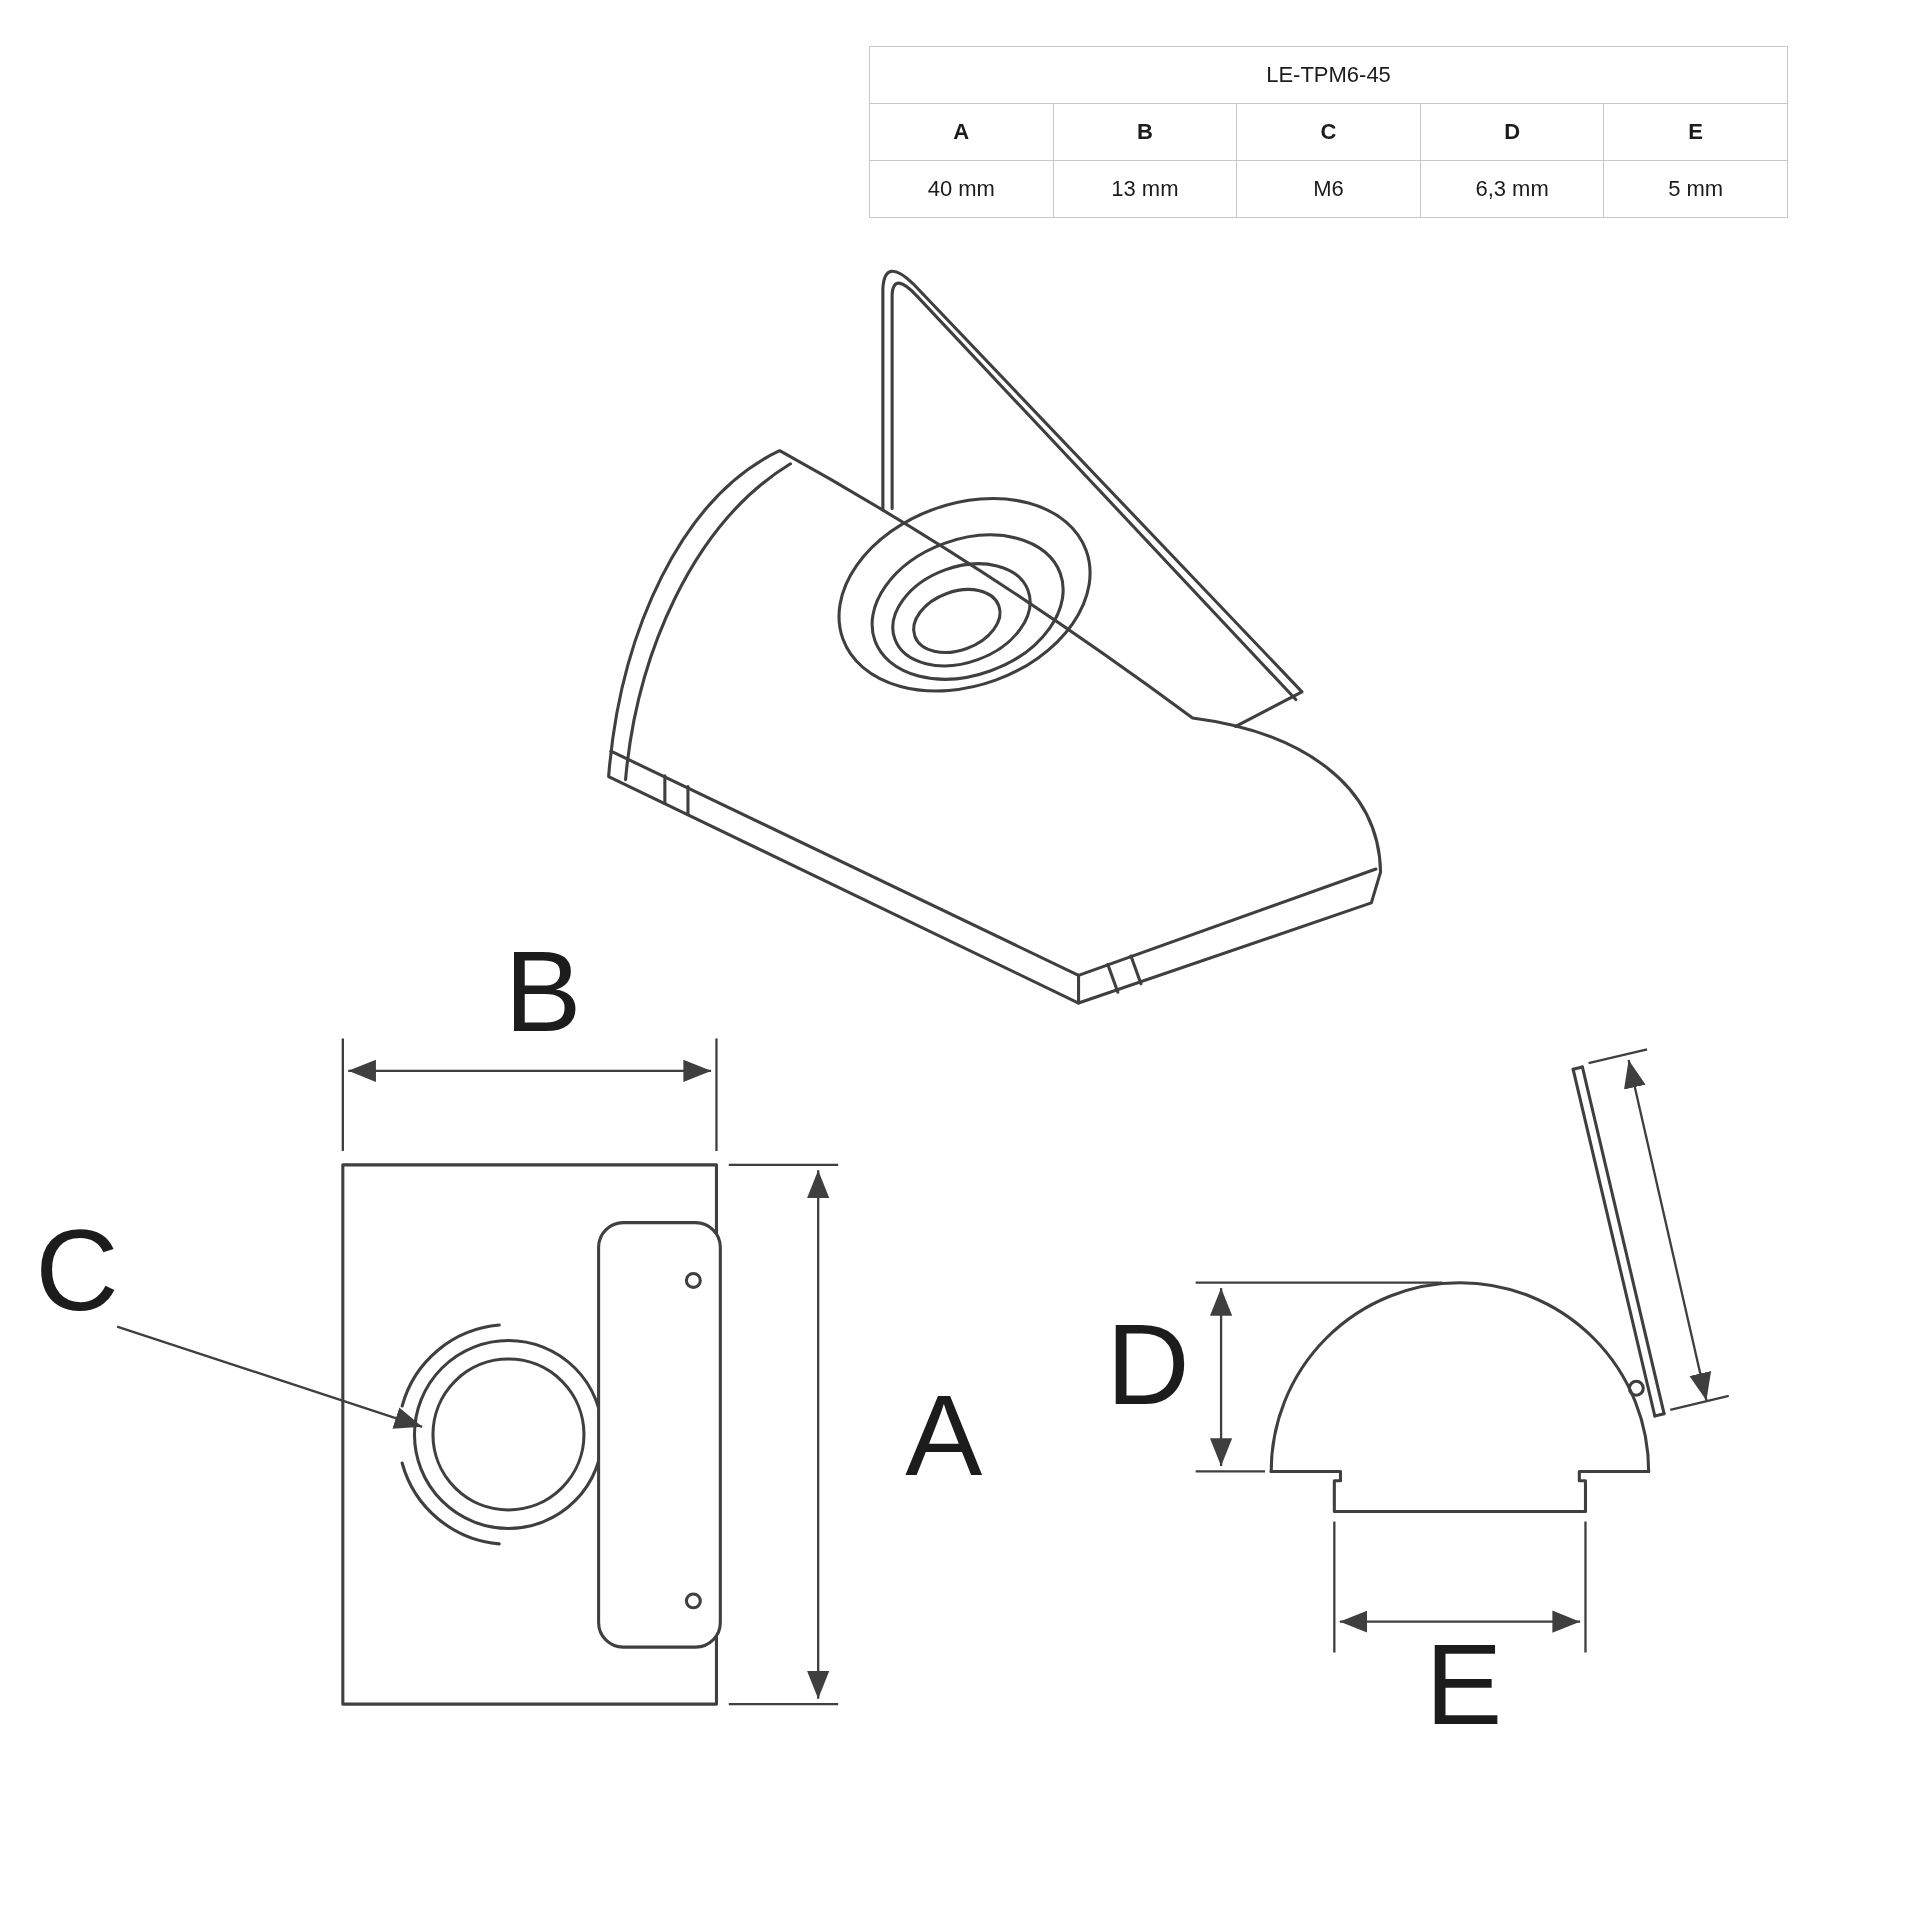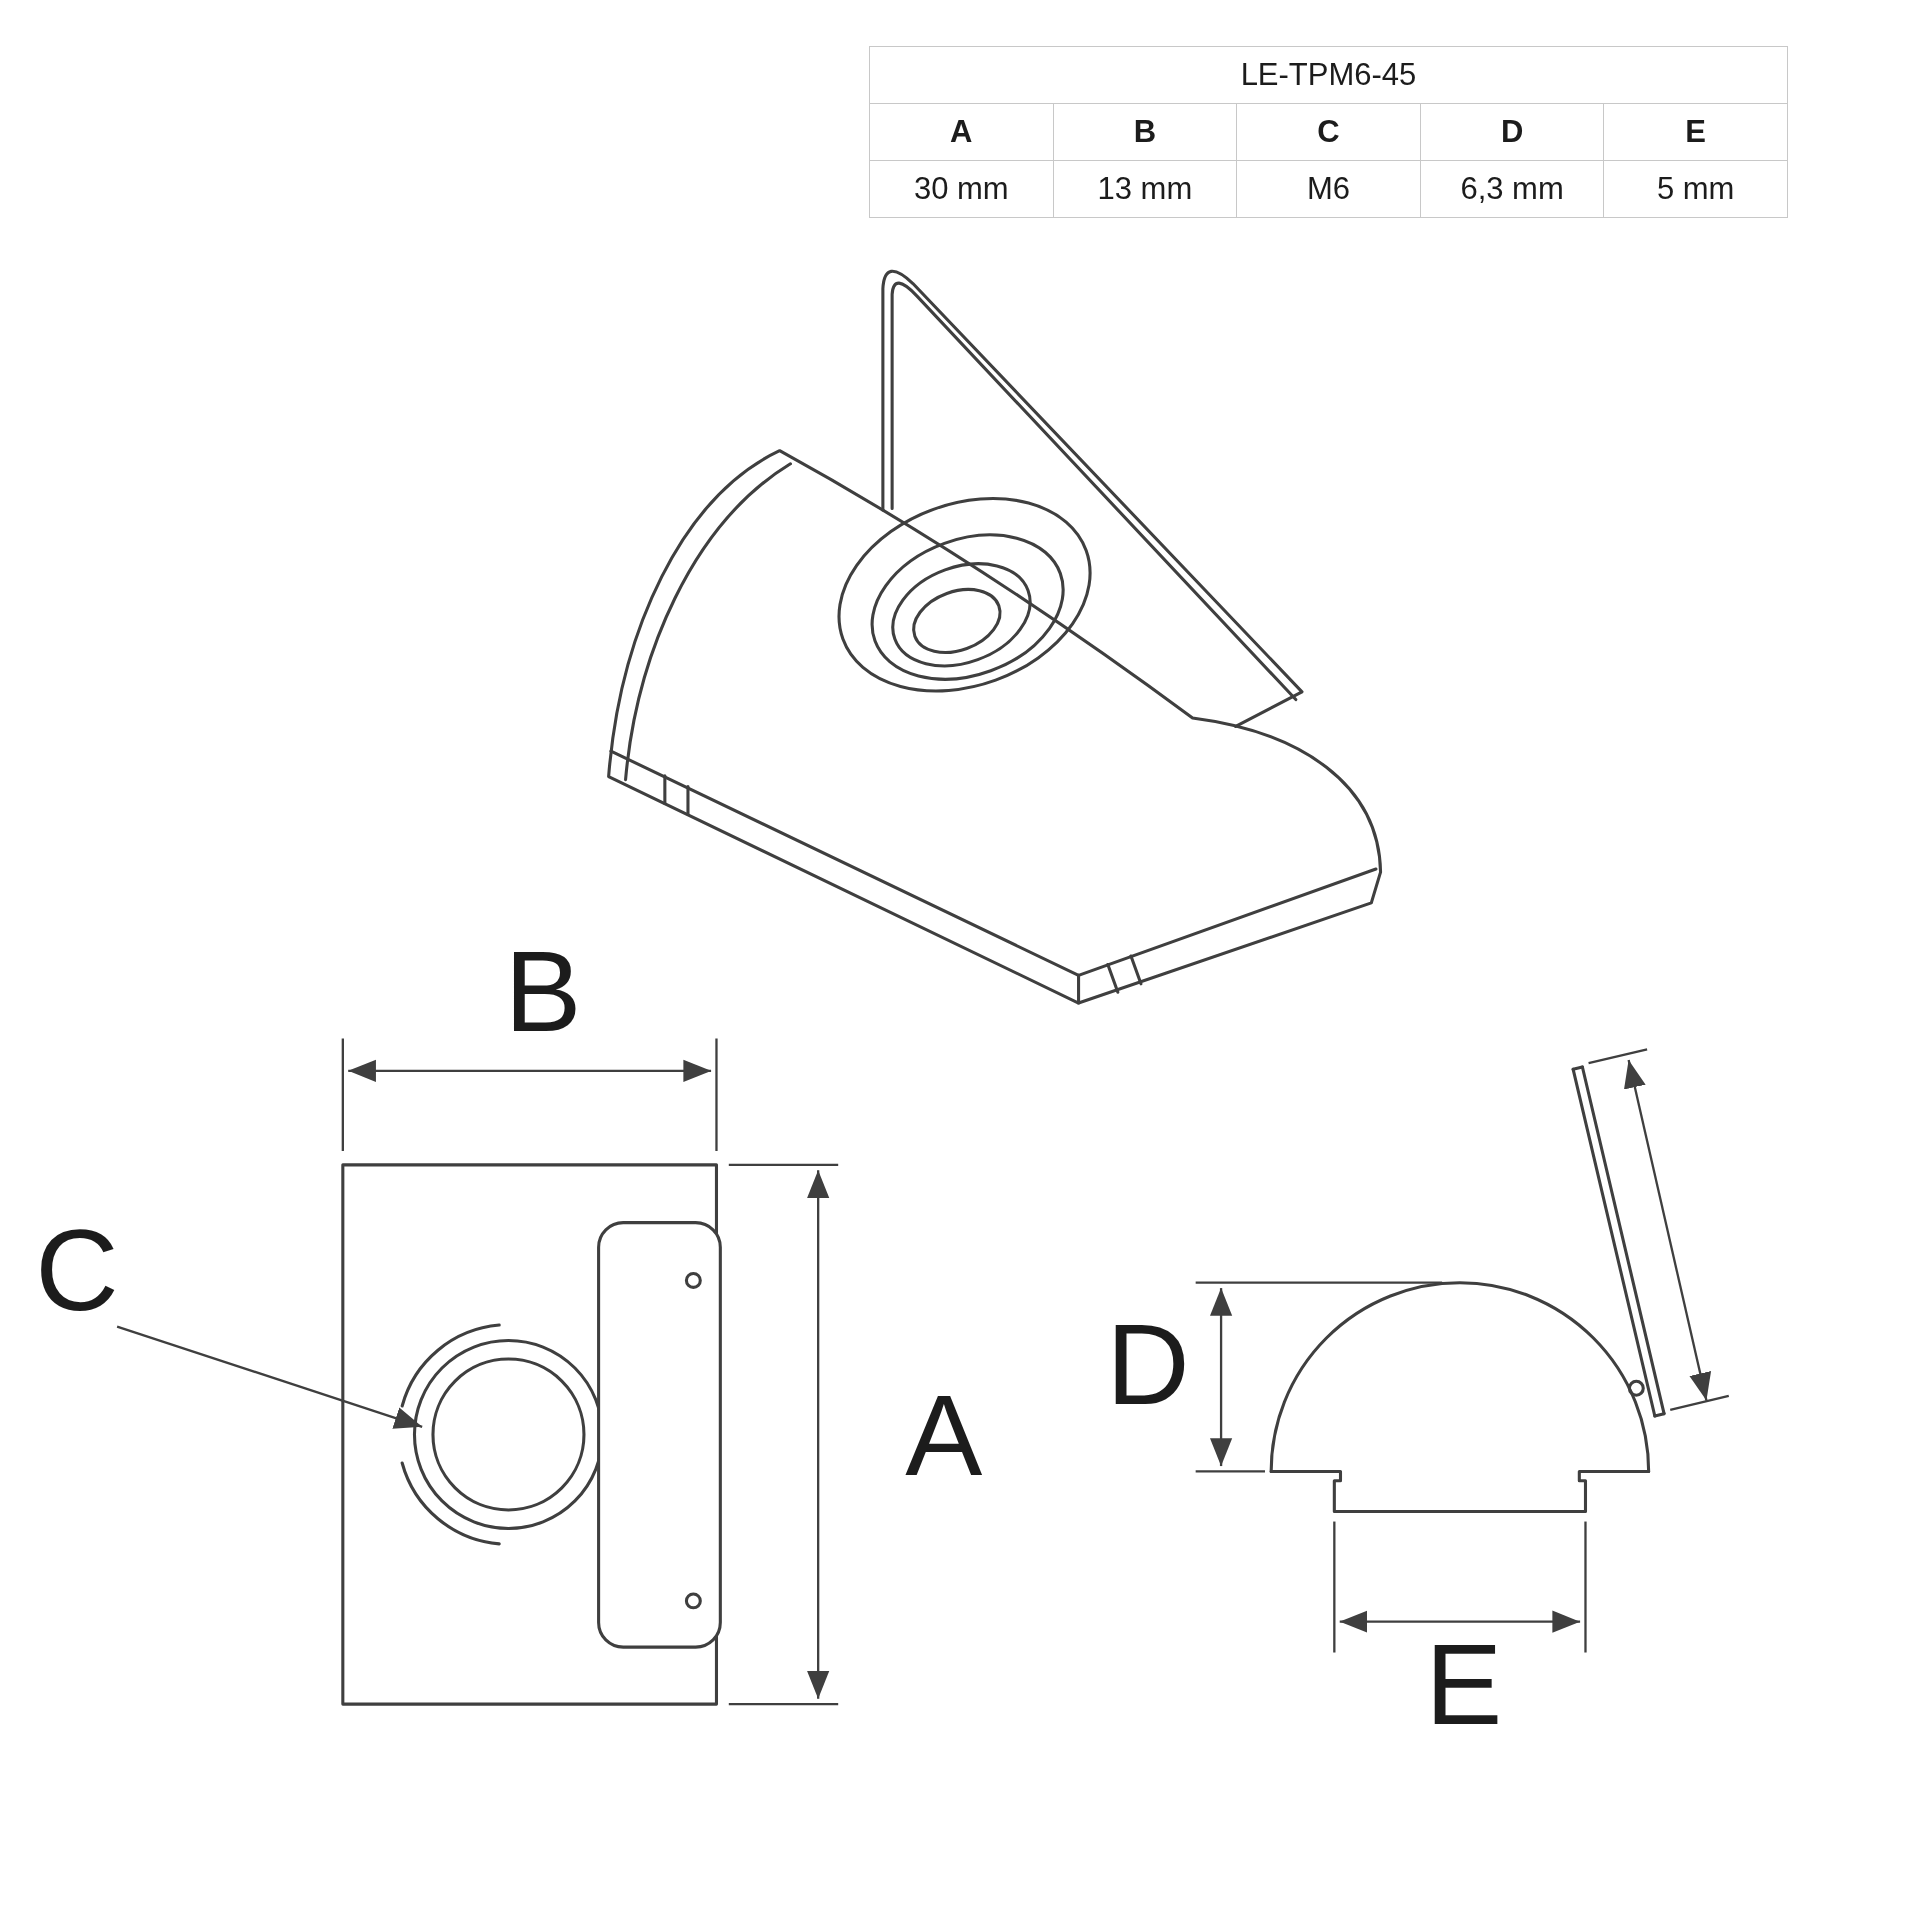--- a/index.html
+++ b/index.html
@@ -8,21 +8,21 @@
     --border:#c8c8c8;
     --background:#ffffff;
   }
   *{box-sizing:border-box;}
   body{margin:0;background:var(--background);font-family:"Liberation Sans",sans-serif;}
   .canvas{position:relative;width:1926px;height:1926px;background:var(--background);overflow:hidden;}
 
   .spec-table{
     position:absolute;left:869px;top:46px;width:919px;
     border-collapse:collapse;color:var(--text);
-    font-size:31px;text-align:center;table-layout:fixed;padding-left:8px;
+    font-size:22px;text-align:center;table-layout:fixed;padding-left:8px;
   }
   .spec-table td{border:1.5px solid var(--border);height:57px;padding:0;}
   .spec-table td.hdr{font-weight:bold;}
   .spec-table td.title-cell{font-weight:normal;}
 
   svg.drawing{position:absolute;left:0;top:0;width:1926px;height:1926px;}
   .ln{fill:none;stroke:var(--line);stroke-width:4;stroke-linecap:round;stroke-linejoin:round;}
   .ln-fill{fill:var(--background);stroke:var(--line);stroke-width:4;stroke-linejoin:round;}
   .dim{fill:none;stroke:var(--line);stroke-width:3;stroke-linecap:butt;}
   .lbl{fill:var(--text);font-size:150px;font-family:"Liberation Sans",sans-serif;}
@@ -38,21 +38,21 @@
         <td colspan="5" class="title-cell">LE-TPM6-45</td>
       </tr>
       <tr>
         <td class="hdr">A</td>
         <td class="hdr">B</td>
         <td class="hdr">C</td>
         <td class="hdr">D</td>
         <td class="hdr">E</td>
       </tr>
       <tr>
-        <td>30 mm</td>
+        <td>40 mm</td>
         <td>13 mm</td>
         <td>M6</td>
         <td>6,3 mm</td>
         <td>5 mm</td>
       </tr>
     </tbody>
   </table>
 
   <svg class="drawing" viewBox="0 0 2500 2500">
     <defs>

